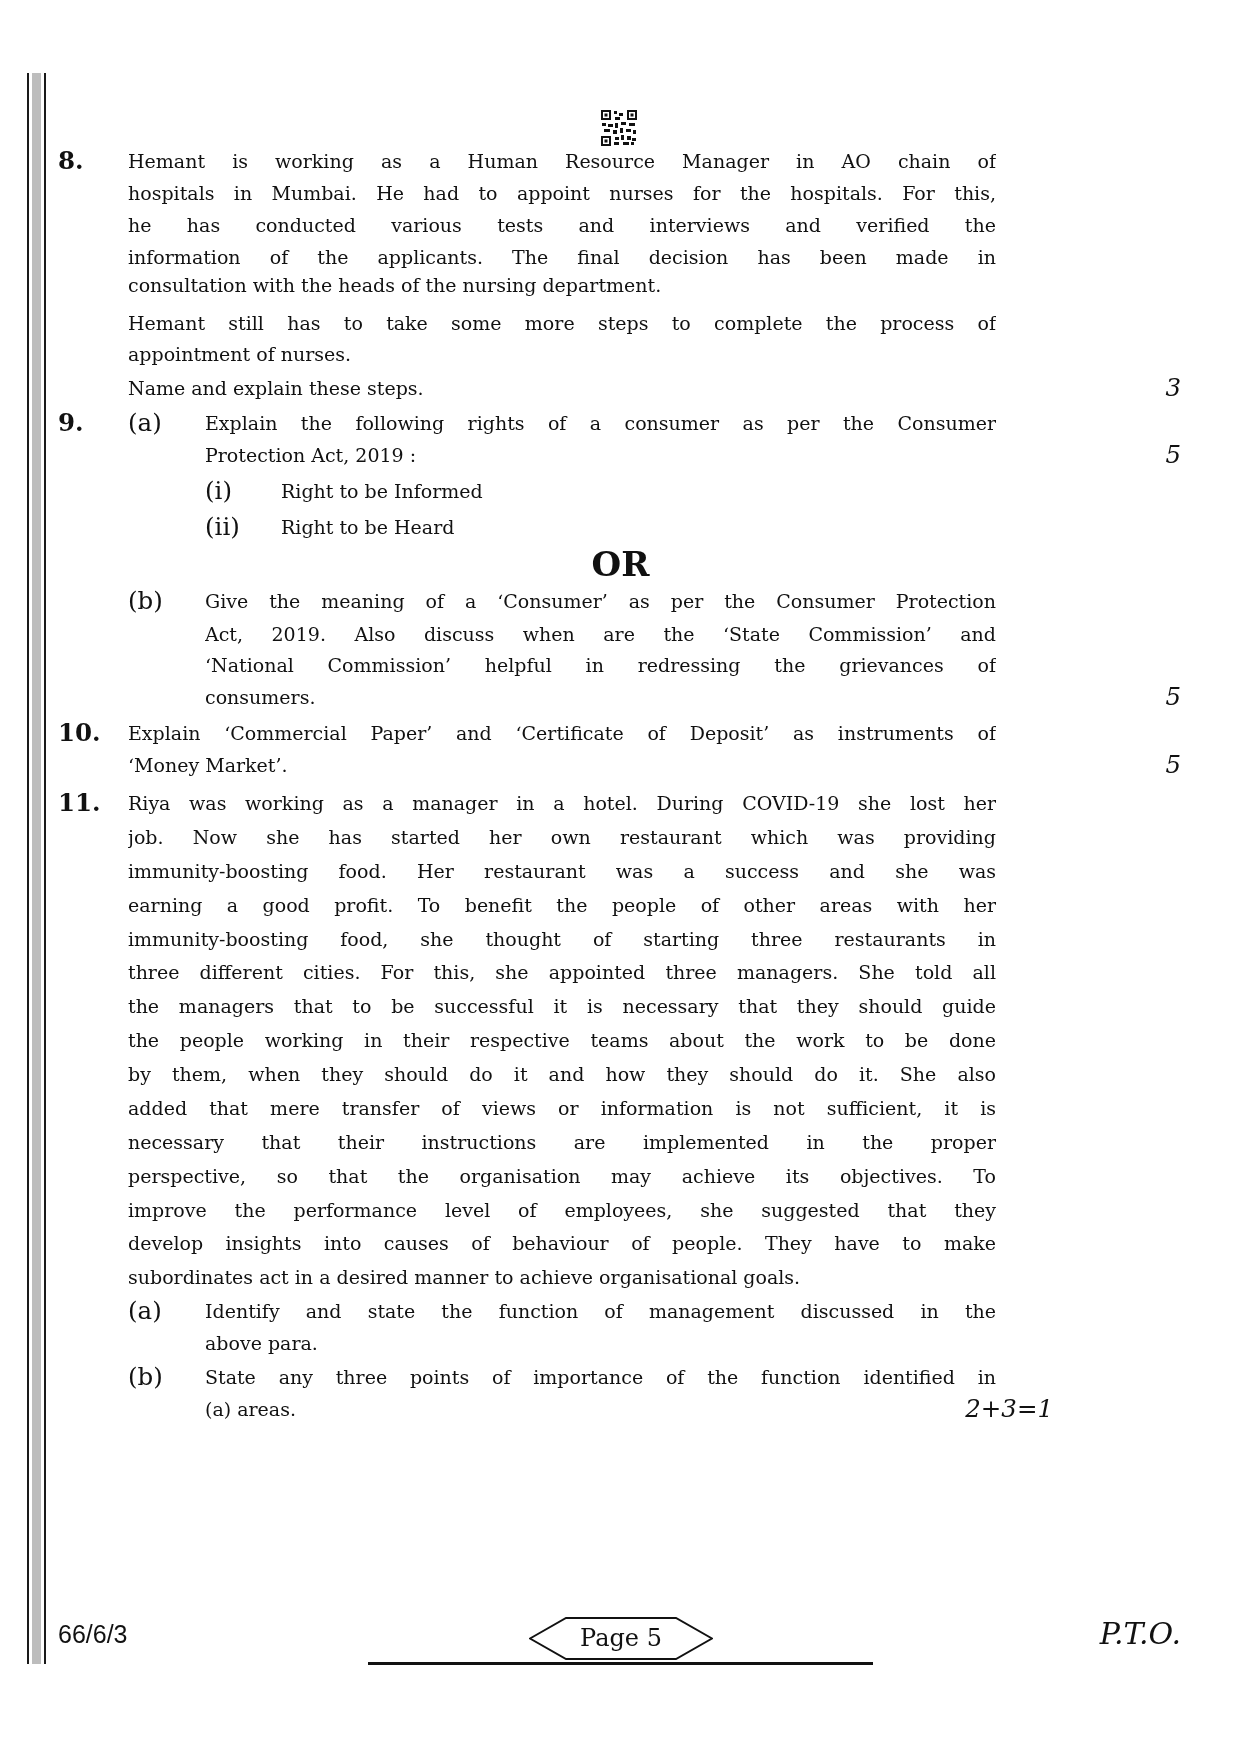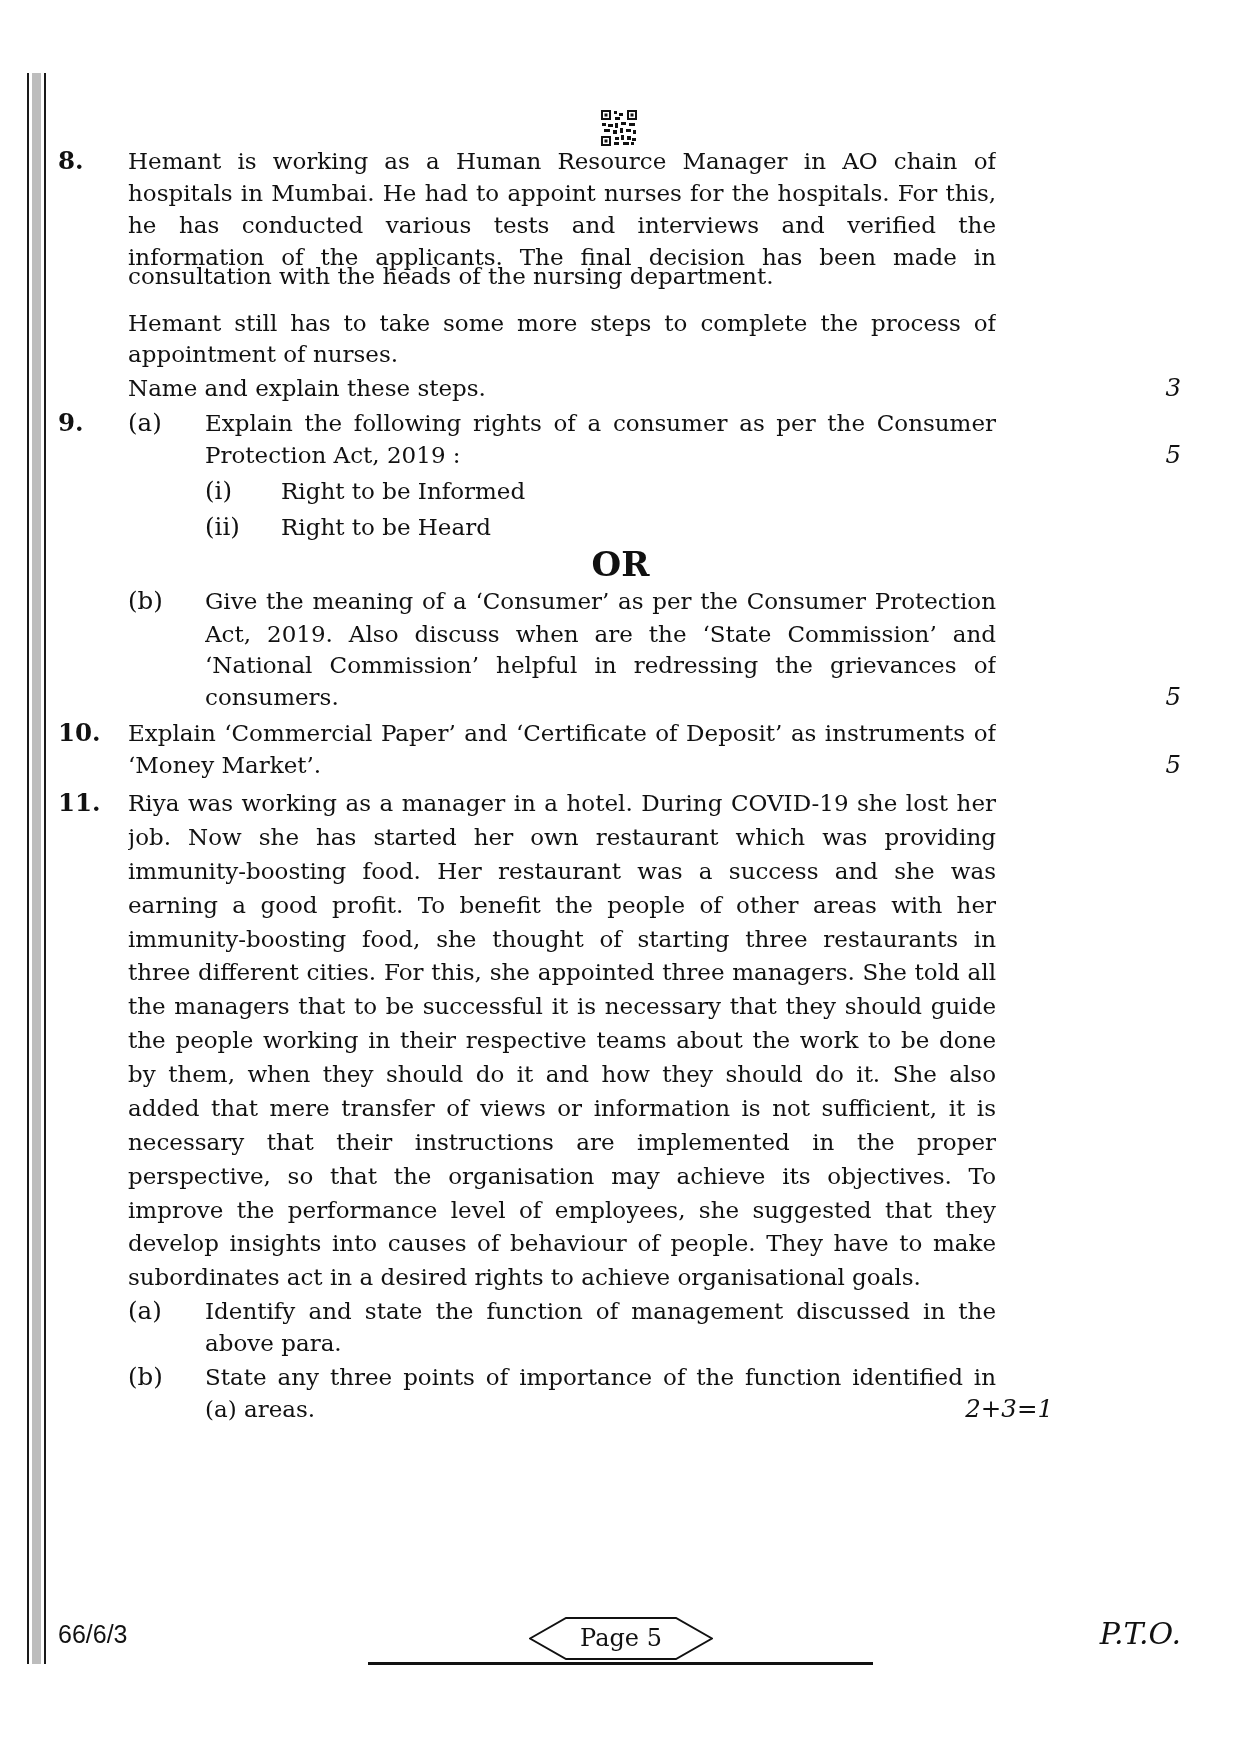--- a/index.html
+++ b/index.html
@@ -1,21 +1,21 @@
 <!DOCTYPE html>
 <html><head>
   <meta charset="utf-8">
   <style>
     html, body { margin:0; padding:0; background:#ffffff; }
     body { width:1241px; height:1755px; position:relative; overflow:hidden;
            font-family:"DejaVu Serif", "Liberation Serif", serif; color:#111; }
     .margin-line { position:absolute; background:#1a1a1a; width:2px; top:73px; height:1591px; }
     .margin-bar { position:absolute; background:#bdbdbd; left:32px; width:9px; top:73px; height:1591px; }
     .qr { position:absolute; left:601px; top:110px; width:36px; height:36px; }
-    .ln { position:absolute; font-size:23px; line-height:34px; height:34px; white-space:nowrap; }
+    .ln { position:absolute; font-size:19px; line-height:34px; height:34px; white-space:nowrap; }
     .j { text-align:justify; text-align-last:justify; white-space:normal; overflow:hidden; }
     .qn { position:absolute; font-weight:bold; font-size:24.5px; line-height:34px; left:58px; }
     .sub { position:absolute; font-size:24.5px; line-height:34px; }
     .mark { position:absolute; font-style:italic; font-size:24.5px; line-height:34px; right:60px; text-align:right; }
     .or { position:absolute; left:0; width:1241px; text-align:center; font-weight:bold; font-size:34px; line-height:34px; }
     .footer-code { position:absolute; left:58px; top:1617px; font-family:"Liberation Sans", sans-serif; font-size:25px; line-height:34px; }
     .footer-pto { position:absolute; right:60px; top:1617px; font-style:italic; font-size:30px; line-height:34px; }
     .page-badge { position:absolute; left:529px; top:1617px; width:184px; height:43px; }
     .page-badge svg { position:absolute; left:0; top:0; }
     .page-label { position:absolute; left:0; top:0; width:184px; height:43px; line-height:43px; text-align:center; font-size:24px; }
@@ -61,21 +61,21 @@
       <rect x="30" y="32" width="3" height="3" fill="#111"></rect>
   </svg>
 </div>
 
 <div>
   <div class="qn" style="top:144px;">8.</div>
   <div class="ln j" style="left:128px;width:868px;top:144px;">Hemant is working as a Human Resource Manager in AO chain of</div>
   <div class="ln j" style="left:128px;width:868px;top:176px;">hospitals in Mumbai. He had to appoint nurses for the hospitals. For this,</div>
   <div class="ln j" style="left:128px;width:868px;top:208px;">he has conducted various tests and interviews and verified the</div>
   <div class="ln j" style="left:128px;width:868px;top:240px;">information of the applicants. The final decision has been made in</div>
-  <div class="ln" style="left:128px;top:259px;">consultation with the heads of the nursing department.</div>
+  <div class="ln" style="left:128px;top:268px;">consultation with the heads of the nursing department.</div>
   <div class="ln j" style="left:128px;width:868px;top:306px;">Hemant still has to take some more steps to complete the process of</div>
   <div class="ln" style="left:128px;top:337px;">appointment of nurses.</div>
   <div class="ln" style="left:128px;top:371px;">Name and explain these steps.</div>
   <div class="mark" style="top:371px;">3</div>
 </div>
 
 <div>
   <div class="qn" style="top:406px;">9.</div>
   <div class="sub" style="left:128px;top:406px;">(a)</div>
   <div class="ln j" style="left:205px;width:791px;top:406px;">Explain the following rights of a consumer as per the Consumer</div>
@@ -110,21 +110,21 @@
   <div class="ln j" style="left:128px;width:868px;top:922px;">immunity-boosting food, she thought of starting three restaurants in</div>
   <div class="ln j" style="left:128px;width:868px;top:955px;">three different cities. For this, she appointed three managers. She told all</div>
   <div class="ln j" style="left:128px;width:868px;top:989px;">the managers that to be successful it is necessary that they should guide</div>
   <div class="ln j" style="left:128px;width:868px;top:1023px;">the people working in their respective teams about the work to be done</div>
   <div class="ln j" style="left:128px;width:868px;top:1057px;">by them, when they should do it and how they should do it. She also</div>
   <div class="ln j" style="left:128px;width:868px;top:1091px;">added that mere transfer of views or information is not sufficient, it is</div>
   <div class="ln j" style="left:128px;width:868px;top:1125px;">necessary that their instructions are implemented in the proper</div>
   <div class="ln j" style="left:128px;width:868px;top:1159px;">perspective, so that the organisation may achieve its objectives. To</div>
   <div class="ln j" style="left:128px;width:868px;top:1193px;">improve the performance level of employees, she suggested that they</div>
   <div class="ln j" style="left:128px;width:868px;top:1226px;">develop insights into causes of behaviour of people. They have to make</div>
-  <div class="ln" style="left:128px;top:1260px;">subordinates act in a desired rights to achieve organisational goals.</div>
+  <div class="ln" style="left:128px;top:1260px;">subordinates act in a desired manner to achieve organisational goals.</div>
 
   <div class="sub" style="left:128px;top:1294px;">(a)</div>
   <div class="ln j" style="left:205px;width:791px;top:1294px;">Identify and state the function of management discussed in the</div>
   <div class="ln" style="left:205px;top:1326px;">above para.</div>
 
   <div class="sub" style="left:128px;top:1360px;">(b)</div>
   <div class="ln j" style="left:205px;width:791px;top:1360px;">State any three points of importance of the function identified in</div>
   <div class="ln" style="left:205px;top:1392px;">(a) areas.</div>
   <div class="mark" style="top:1392px;right:188px;">2+3=1</div>
 </div>

